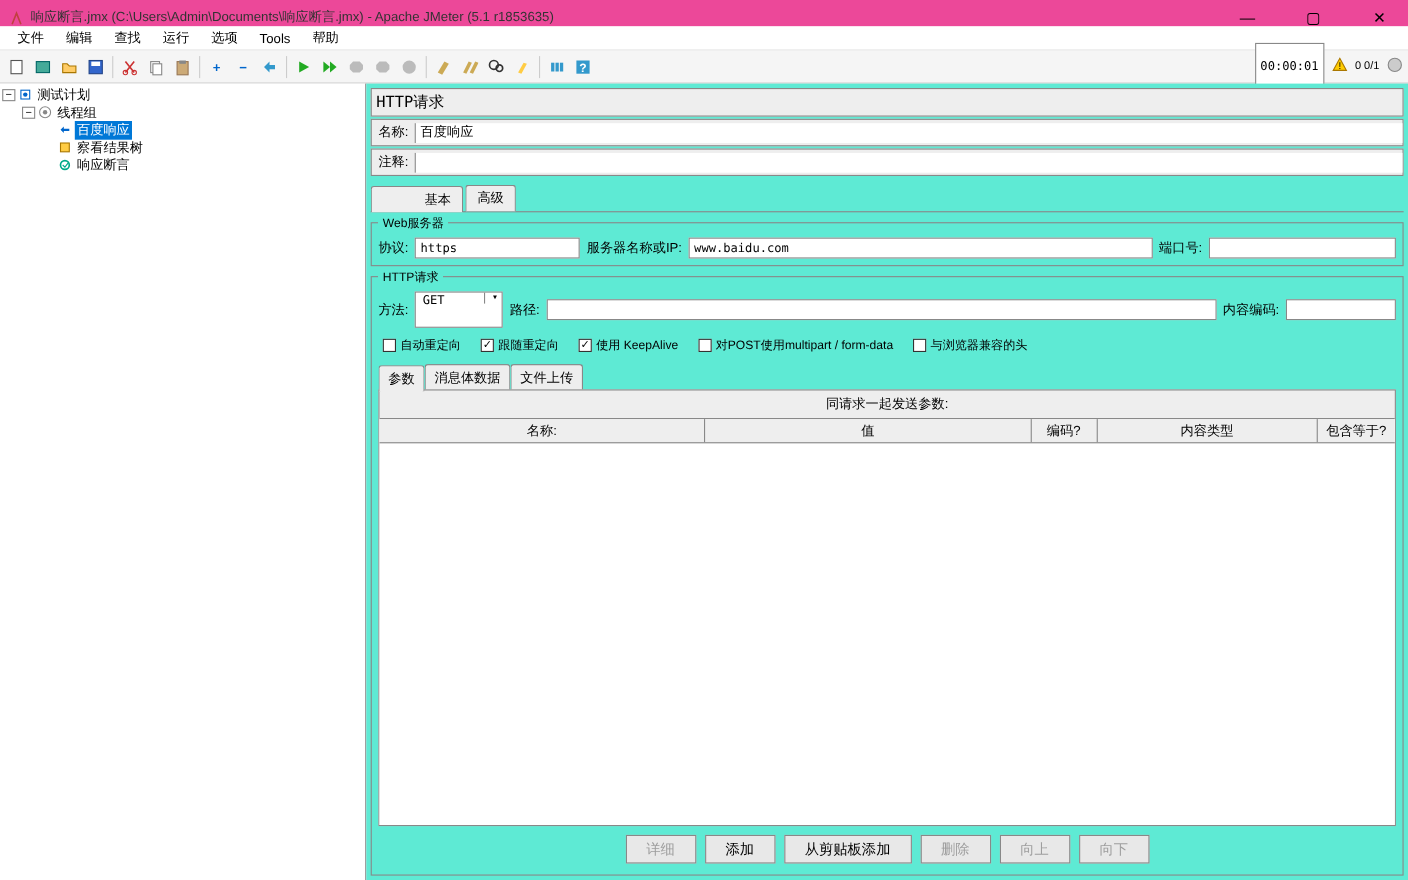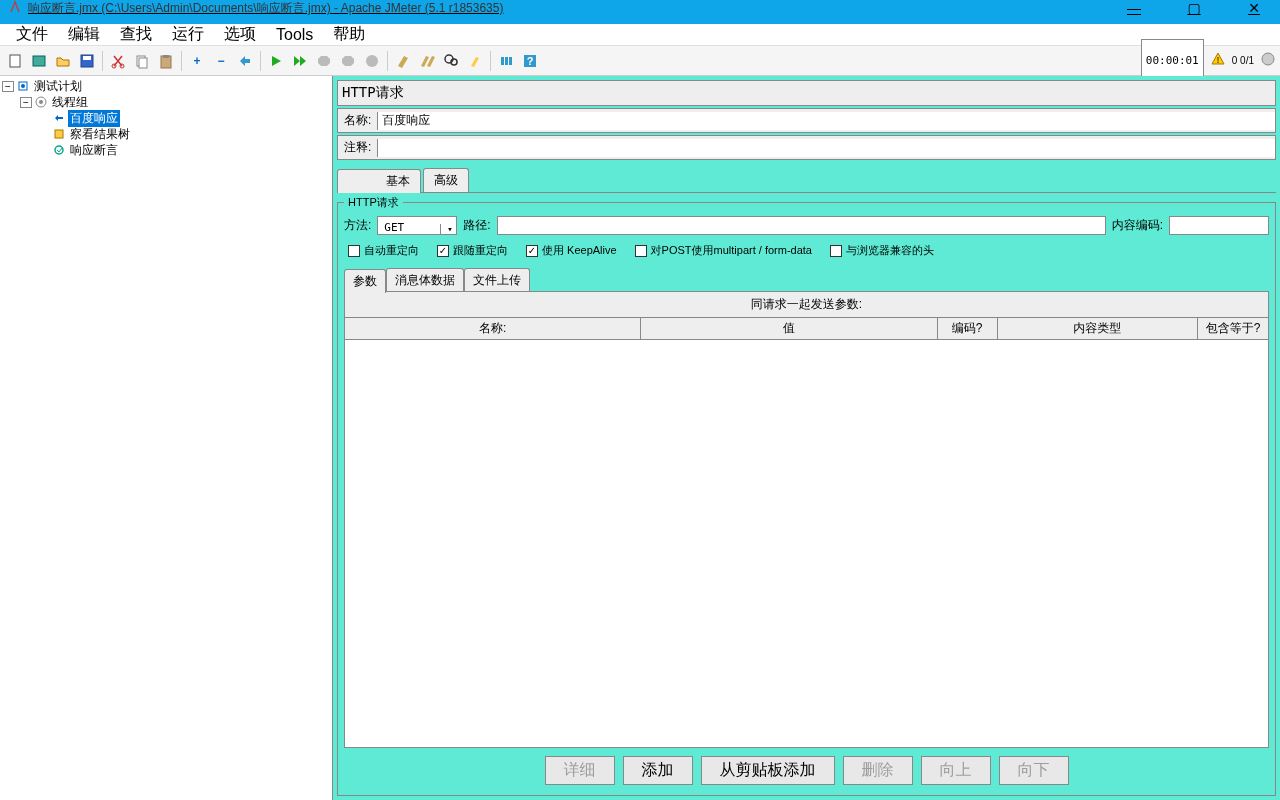--- a/index.html
+++ b/index.html
@@ -1,25 +1,25 @@
 <!DOCTYPE html>
 <html><head>
   <meta charset="utf-8">
   <style>
     * { box-sizing: border-box; margin: 0; padding: 0; }
     body { font-family: "Microsoft YaHei", SimSun, Arial, sans-serif; font-size: 12px; background: #fff; overflow: hidden; }
     
-    .titlebar { height: 24px; display: flex; align-items: flex-start; padding: 0 8px; background: #0ea5e9; text-decoration: underline; }
+    .titlebar { height: 24px; display: flex; align-items: flex-end; padding: 0 8px; background: #ec4899; }
     .titlebar-icon { width: 14px; height: 14px; margin-right: 6px; display: inline-flex; align-items: center; }
     .titlebar-text { flex: 1; font-size: 12px; color: #333; }
     .titlebar-controls { display: flex; gap: 24px; }
     .titlebar-controls span { width: 36px; text-align: center; font-size: 14px; cursor: default; }
     
     .menubar { height: 22px; display: flex; align-items: center; padding: 0 6px; background: #fff; border-bottom: 1px solid #e0e0e0; }
-    .menubar span { padding: 2px 10px; font-size: 16px; cursor: default; text-align: right; }
+    .menubar span { padding: 2px 10px; font-size: 12px; cursor: default; text-align: right; }
     
     .toolbar { height: 30px; display: flex; align-items: center; padding: 0 4px; background: #f5f5f5; border-bottom: 1px solid #ccc; }
     .toolbar-group { display: flex; align-items: center; gap: 2px; }
     .toolbar-sep { width: 1px; height: 20px; background: #ccc; margin: 0 4px; }
     .toolbar-btn { width: 22px; height: 22px; display: inline-flex; align-items: center; justify-content: center; cursor: default; border-radius: 2px; }
     .toolbar-right { margin-left: auto; display: flex; align-items: center; gap: 6px; }
     .timer-box { border: 1px solid #888; padding: 14px 4px; font-family: monospace; font-size: 11px; background: #fff; }
     
     .workspace { display: flex; height: calc(100vh - 76px); }
     .tree-panel { width: 333px; background: #fff; border-right: 1px solid #888; overflow: auto; padding: 2px; }
@@ -35,41 +35,41 @@
     .field-label { padding: 3px 6px; font-size: 12px; }
     .field-input { flex: 1; border: none; border-left: 1px solid #888; padding: 2px 4px; font-size: 12px; background: #fff; font-family: SimSun, monospace; height: 18px; }
     
     .tabs { display: flex; border-bottom: 1px solid #888; margin-top: 6px; }
     .tab { padding: 3px 10px; border: 1px solid #888; border-bottom: none; background: #eeeeee; margin-right: 2px; font-size: 12px; border-radius: 3px 3px 0 0; cursor: default; }
     .tab.active { background: #eeeeee; position: relative; top: 1px; padding-left: 48px; }
     .fieldset-row { display: flex; align-items: center; gap: 6px; }
     .inline-label { font-size: 12px; white-space: nowrap; }
     .inline-input { border: 1px solid #888; padding: 2px 4px; font-size: 11px; background: #fff; font-family: SimSun, monospace; height: 19px; }
     
-    .combo { display: inline-flex; border: 1px solid #888; background: #fff; height: 19px; align-items: flex-end; }
+    .combo { display: inline-flex; border: 1px solid #888; background: #fff; height: 33px; align-items: flex-start; }
     .combo span { padding: 0 6px; font-family: monospace; font-size: 11px; }
     .combo .arrow { border-left: 1px solid #888; width: 16px; text-align: center; font-size: 9px; }
     
     .checkbox-row { display: flex; align-items: flex-end; gap: 18px; margin-top: 8px; font-size: 11px; padding: 0 4px; }
     .cb { display: inline-flex; align-items: center; gap: 4px; }
     .cb-box { width: 12px; height: 12px; border: 1px solid #333; background: #fff; display: inline-flex; align-items: center; justify-content: center; font-size: 10px; line-height: 10px; }
     
     .sub-tabs { display: flex; margin-top: 10px; }
     .sub-tab { padding: 3px 8px; border: 1px solid #888; border-bottom: none; background: #eeeeee; margin-right: 0; font-size: 12px; border-radius: 3px 3px 0 0; cursor: default; }
     .sub-tab.active { background: #eeeeee; position: relative; top: 1px; }
     
     .param-section { border: 1px solid #888; flex: 1; display: flex; flex-direction: column; background: #eeeeee; margin-top: -1px; }
     .param-title { text-align: center; padding: 4px; font-size: 12px; }
     .param-table { border-top: 1px solid #888; flex: 1; background: #fff; }
     .param-header { display: flex; background: #eeeeee; border-bottom: 1px solid #888; }
     .param-col { padding: 2px 4px; font-size: 12px; text-align: center; border-right: 1px solid #888; }
     .param-col:last-child { border-right: none; }
     
     .button-row { display: flex; justify-content: center; gap: 8px; padding: 8px 0 4px; }
-    .btn { border: 1px solid #888; background: #e8e8e8; padding: 3px 18px; font-size: 16px; cursor: default; }
+    .btn { border: 1px solid #888; background: #e8e8e8; padding: 3px 18px; font-size: 13px; cursor: default; }
     .btn.disabled { color: #9e9e9e; background: #e8e8e8; }
     
     fieldset { border: 1px solid #888; padding: 6px; }
     legend { padding: 0 4px; font-size: 11px; }
   </style>
 </head>
 <body>
 
 <div class="titlebar">
   <span class="titlebar-icon">
@@ -292,20 +292,31 @@
     <div class="field-row">
       <span class="field-label">注释:</span>
       <input class="field-input" value="" style="">
     </div>
 
     <div class="tabs">
       <div class="tab active">基本</div>
       <div class="tab">高级</div>
     </div>
 
+    <fieldset>
+      <legend>Web服务器</legend>
+      <div class="fieldset-row">
+        <span class="inline-label">协议:</span>
+        <input class="inline-input" style="width: 150px;" value="https">
+        <span class="inline-label">服务器名称或IP:</span>
+        <input class="inline-input" style="flex: 1 1 0%;" value="www.baidu.com">
+        <span class="inline-label">端口号:</span>
+        <input class="inline-input" style="width: 170px;" value="">
+      </div>
+    </fieldset>
 
     <fieldset style="flex:1;display:flex;flex-direction:column;">
       <legend>HTTP请求</legend>
       <div class="fieldset-row">
         <span class="inline-label">方法:</span>
         <span class="combo" style="width:80px;">
           <span style="flex:1;">GET</span>
           <span class="arrow">▾</span>
         </span>
         <span class="inline-label">路径:</span>

